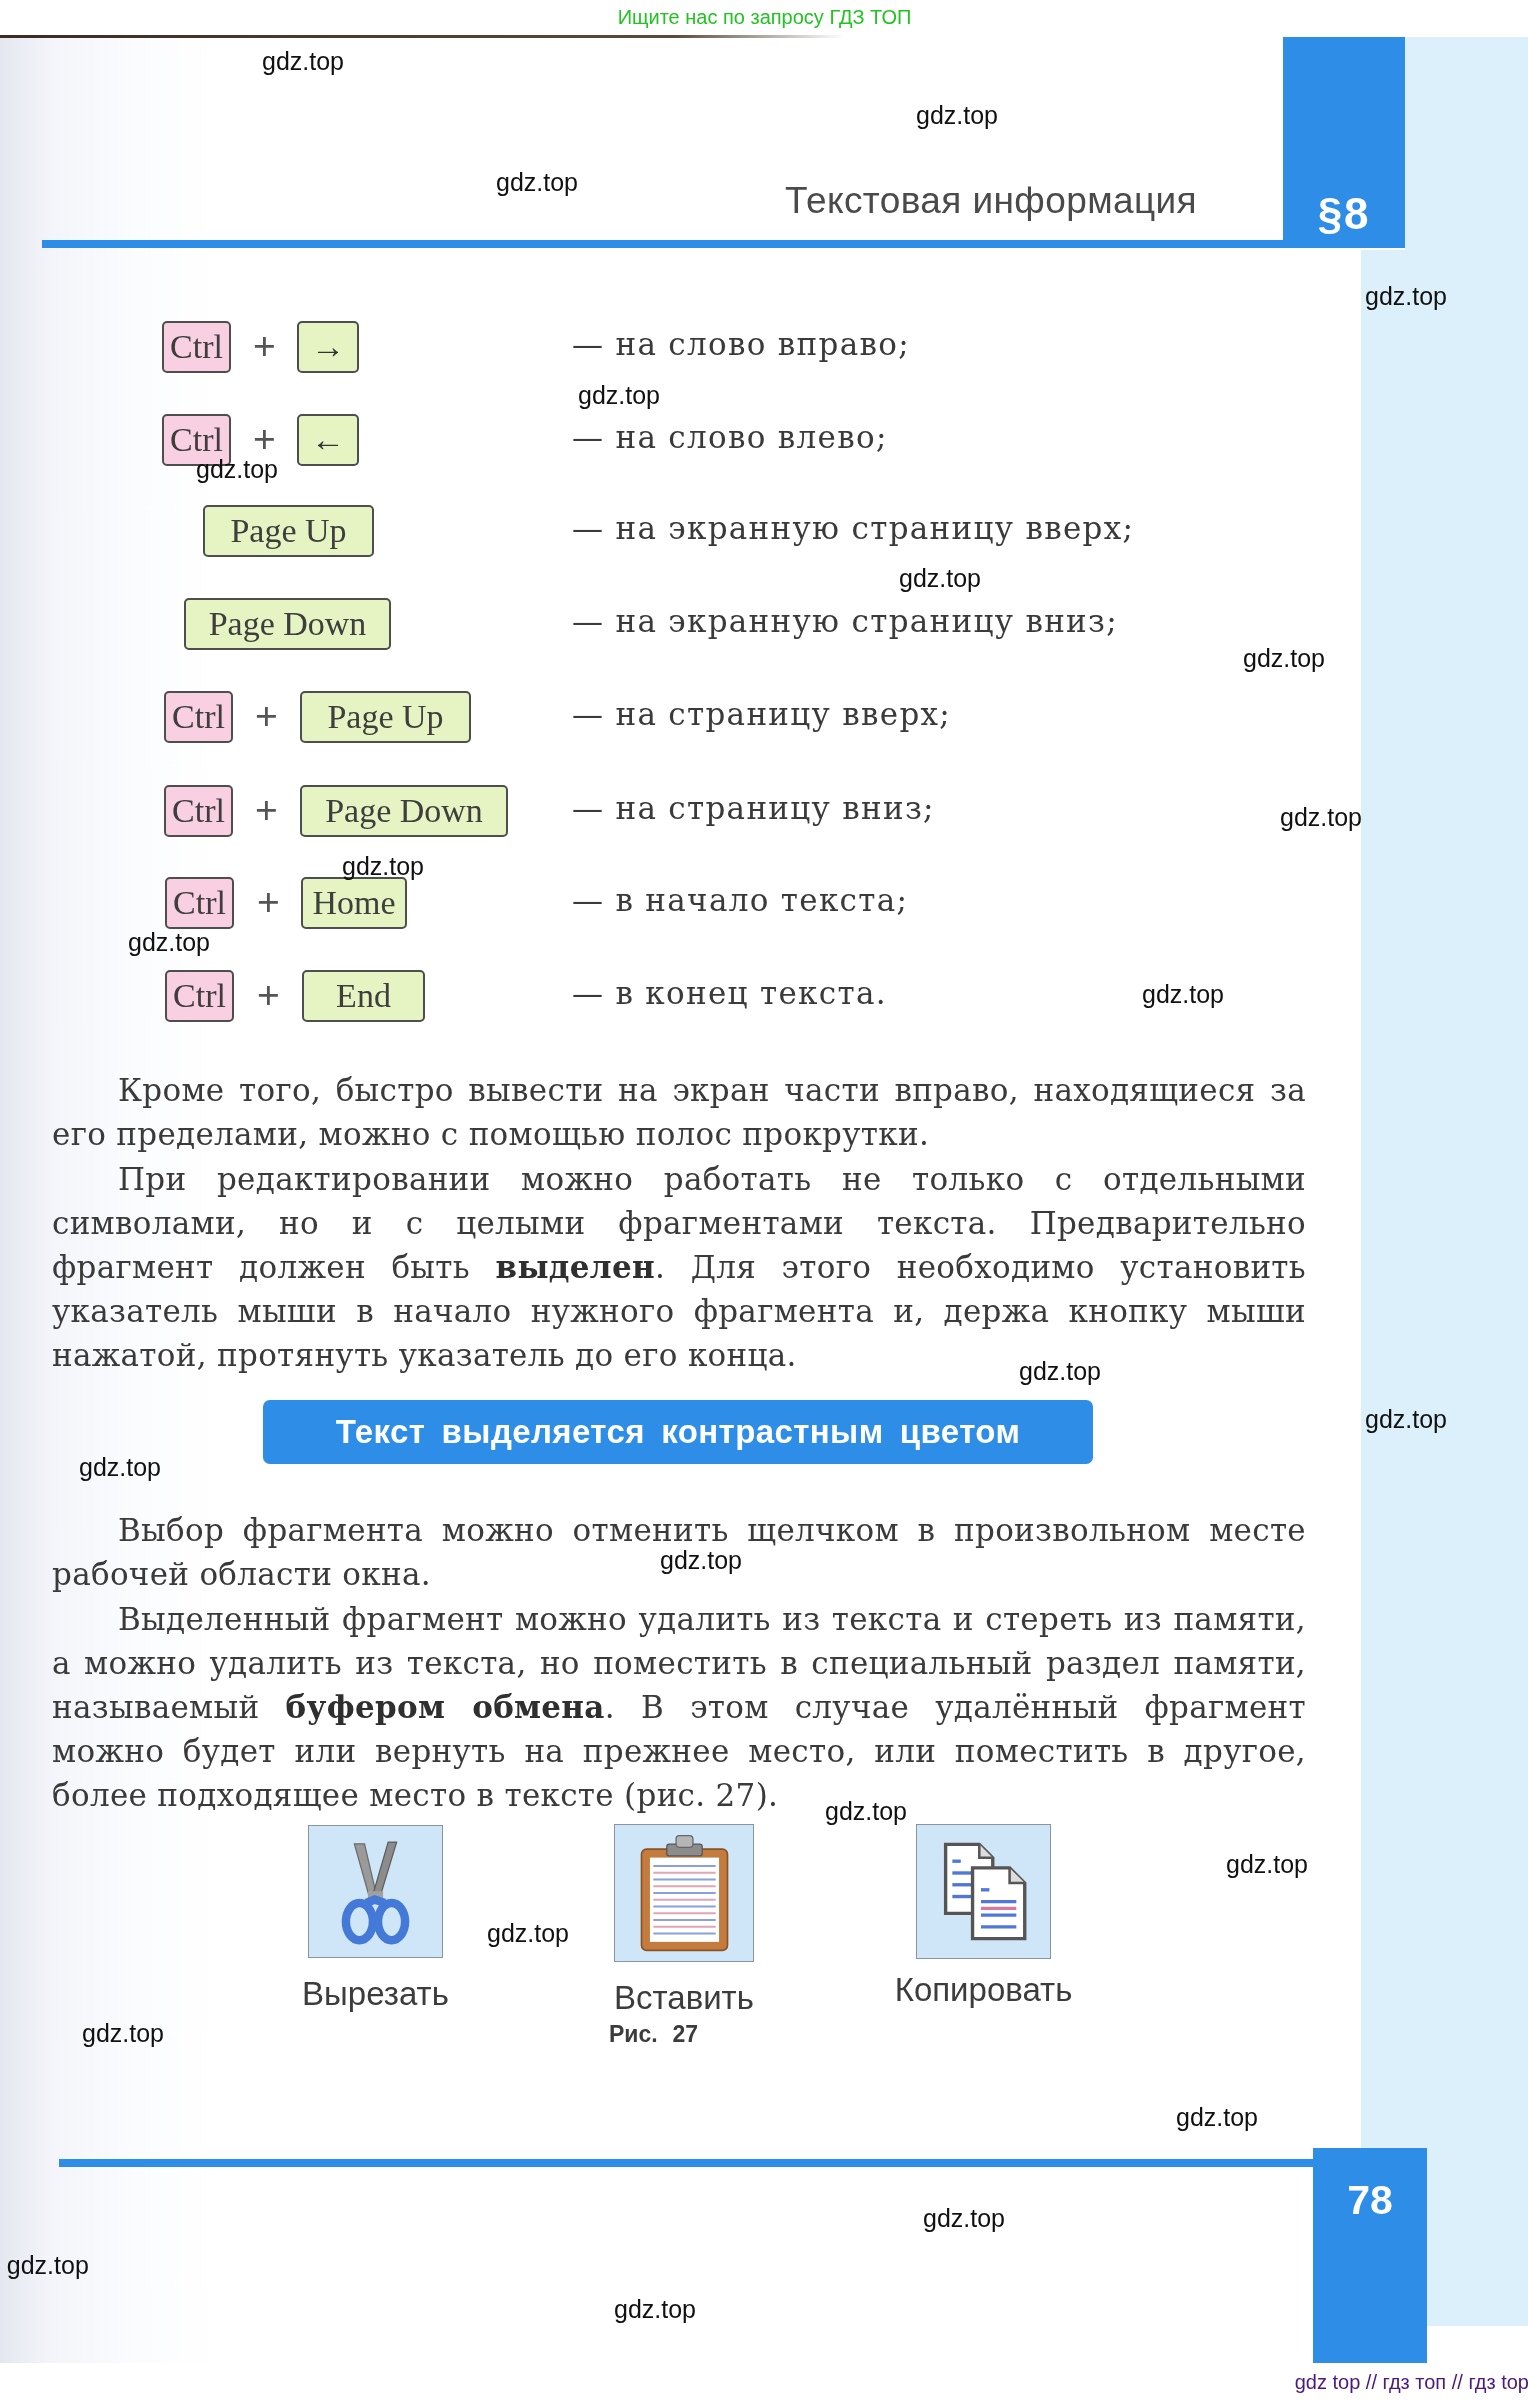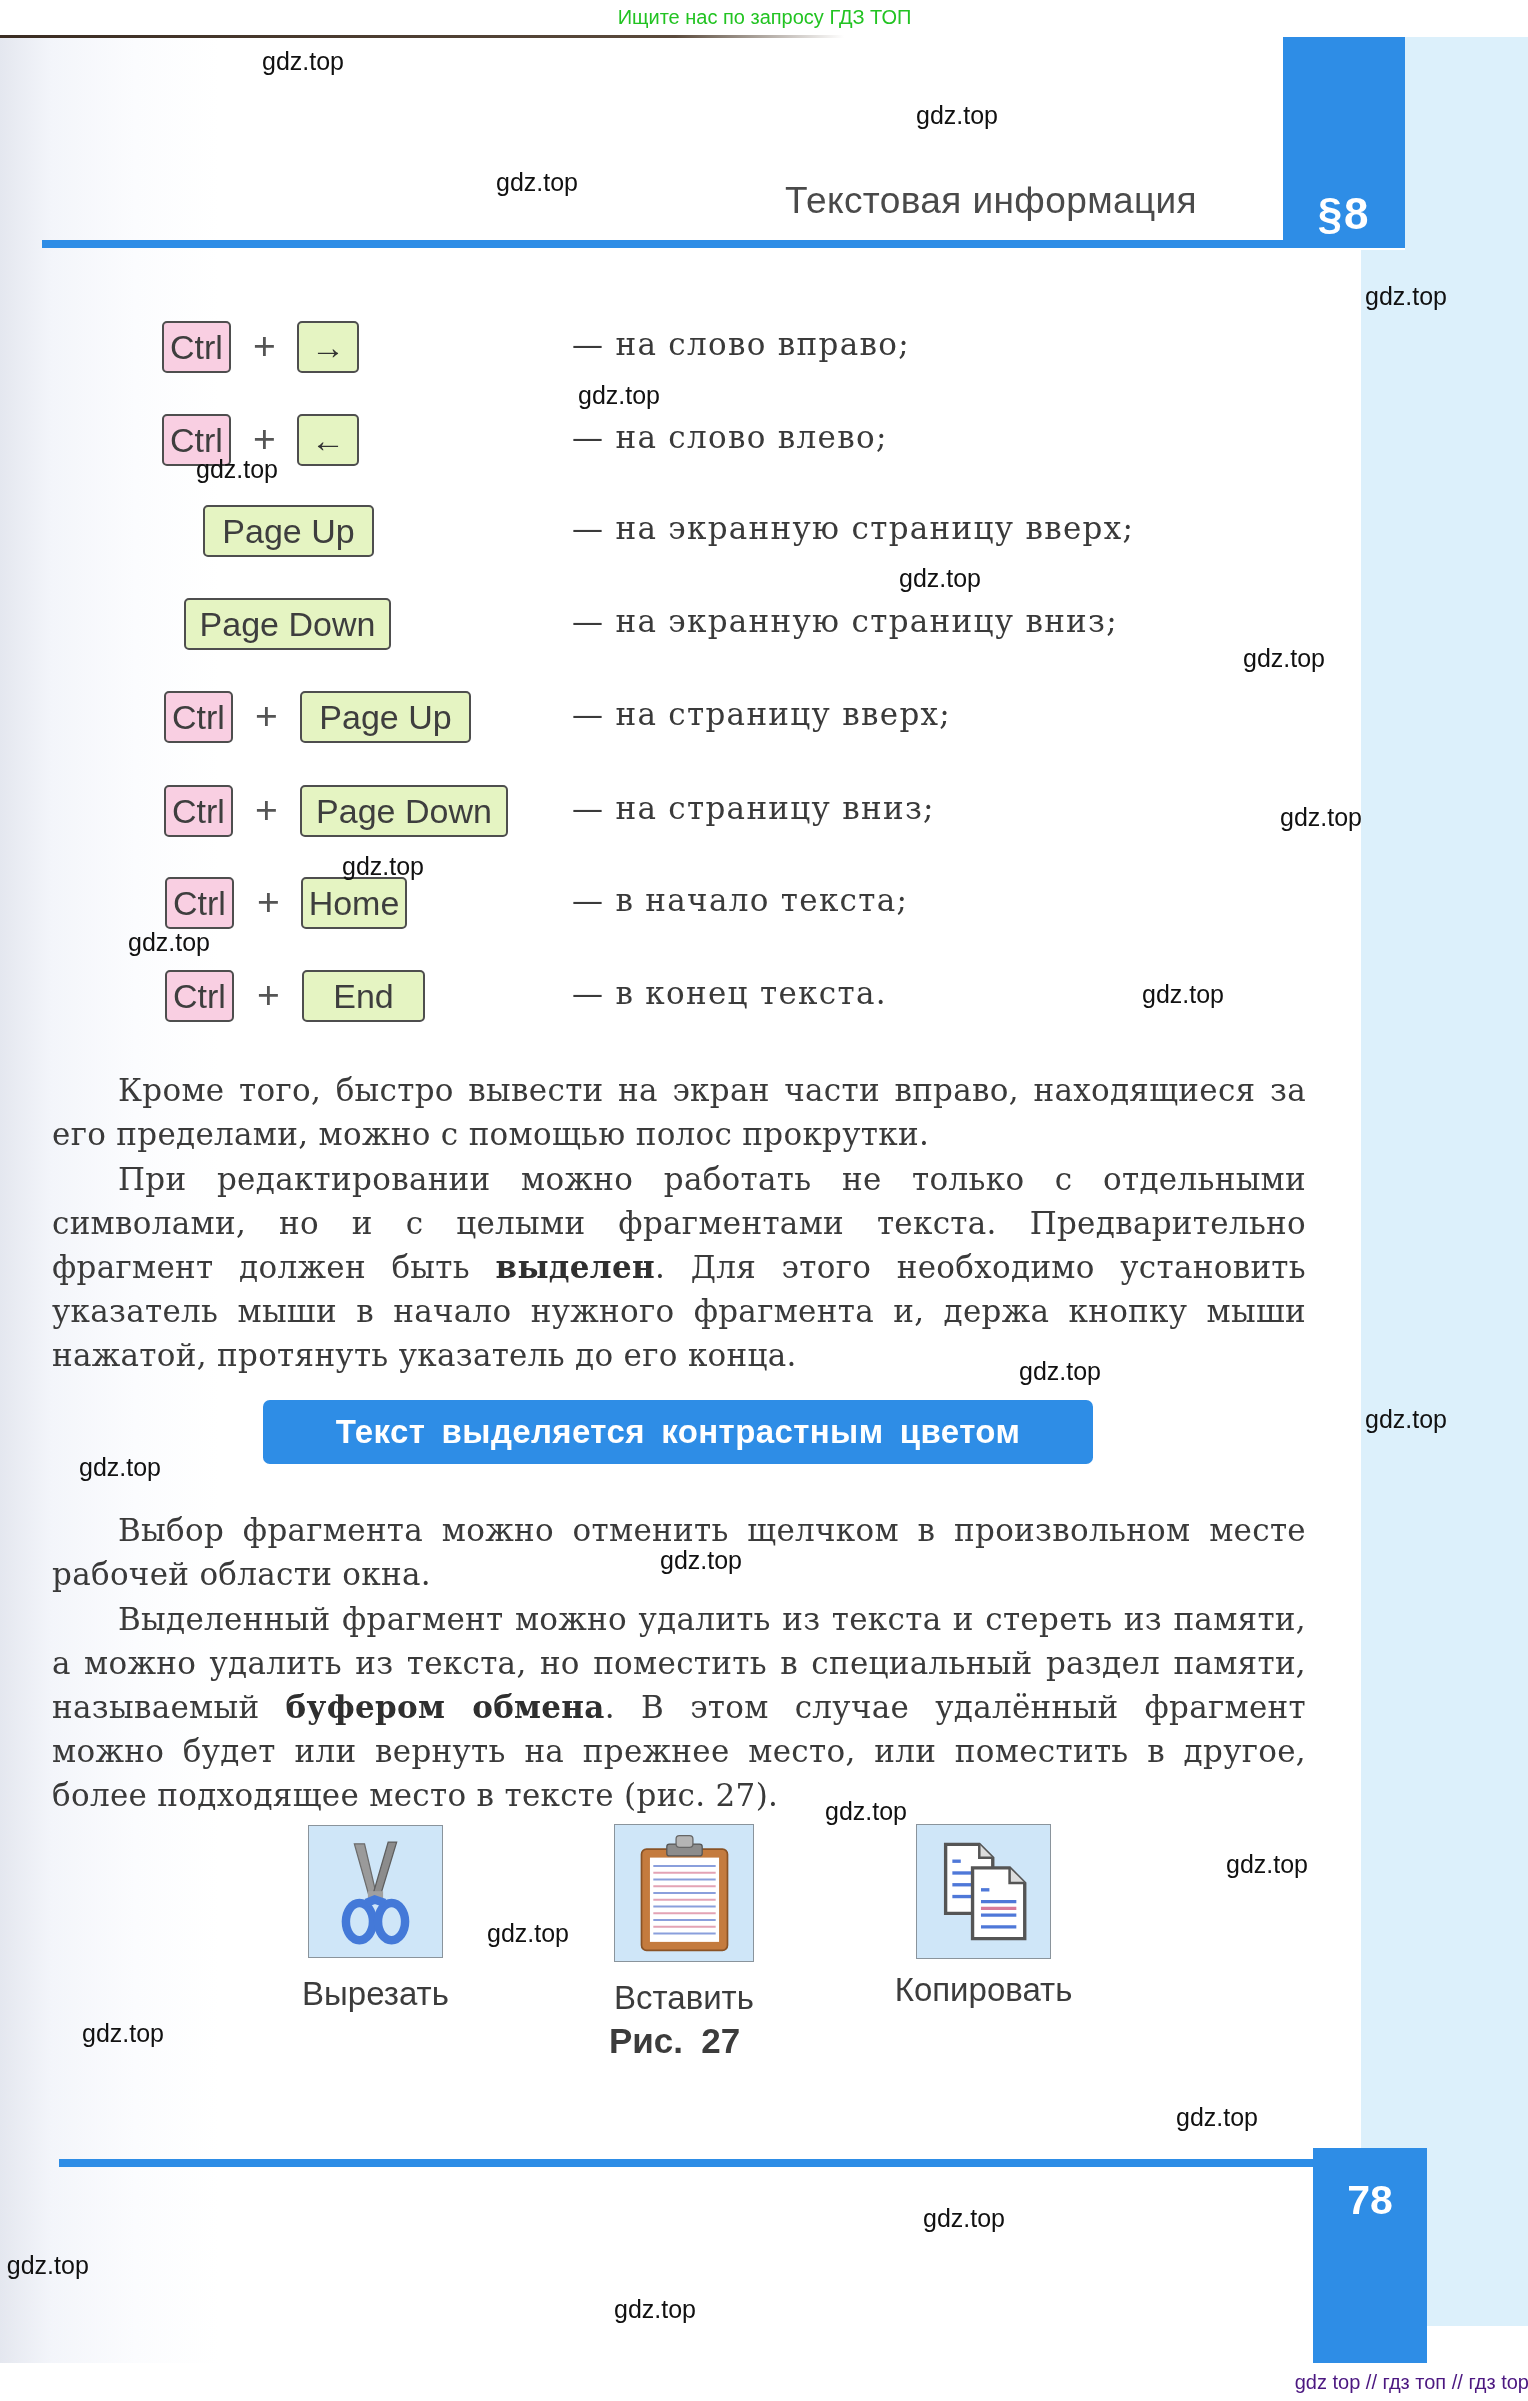--- a/index.html
+++ b/index.html
@@ -48,21 +48,21 @@
   }
   .section-title {
     position: absolute; left: 785px; top: 145px; font-size: 37px; color: #4a4a4a;
     letter-spacing: 0.4px; white-space: nowrap;
   }
 
   
   .key-row { position: absolute; left: 0; height: 59px; width: 1266px; }
   .key {
     position: absolute; top: 0; height: 52px; border: 2.5px solid #4e4e4e; border-radius: 5px;
-    font-family: Liberation Sans, sans-serif; font-size: 34px; color: #3e3e3e;
+    font-family: Liberation Serif, serif; font-size: 34px; color: #3e3e3e;
     display: flex; align-items: center; justify-content: center; white-space: nowrap;
   }
   .key.ctrl { background: #f9cfe2; width: 69px; }
   .key.green { background: #e5f4c2; }
   .plus {
     position: absolute; top: 3.4px; font-size: 39px; color: #555; font-weight: 300;
   }
   .key-desc {
     position: absolute; left: 572px; top: 5px; white-space: nowrap;
     font-family: "DejaVu Serif", serif; font-size: 31px; color: #3a3a3a; letter-spacing: 1.3px;
@@ -88,21 +88,21 @@
   
   .fig-item { position: absolute; text-align: center; }
   .fig-icon {
     width: 135px; height: 133px; background: #cfe6f8; border: 1.7px solid #8a949c;
     margin: 0 auto; display: flex; align-items: center; justify-content: center;
   }
   .fig-label {
     margin-top: 17px; font-size: 33px; color: #3c3c3c; white-space: nowrap;
   }
   .fig-caption {
-    position: absolute; left: 609px; top: 1986px; font-weight: bold; font-size: 35px;
+    position: absolute; left: 609px; top: 1986px; font-weight: bold; font-size: 23px;
     color: #3c3c3c; word-spacing: 8.4px;
   }
 
   .footer-rule {
     position: absolute; left: 59px; top: 2124px; width: 1258px; height: 7.6px;
     background: #2e8de6;
   }
   .page-tab {
     position: absolute; left: 1313px; top: 2113px; width: 114px; height: 219px;
     background: #2e8de6;

